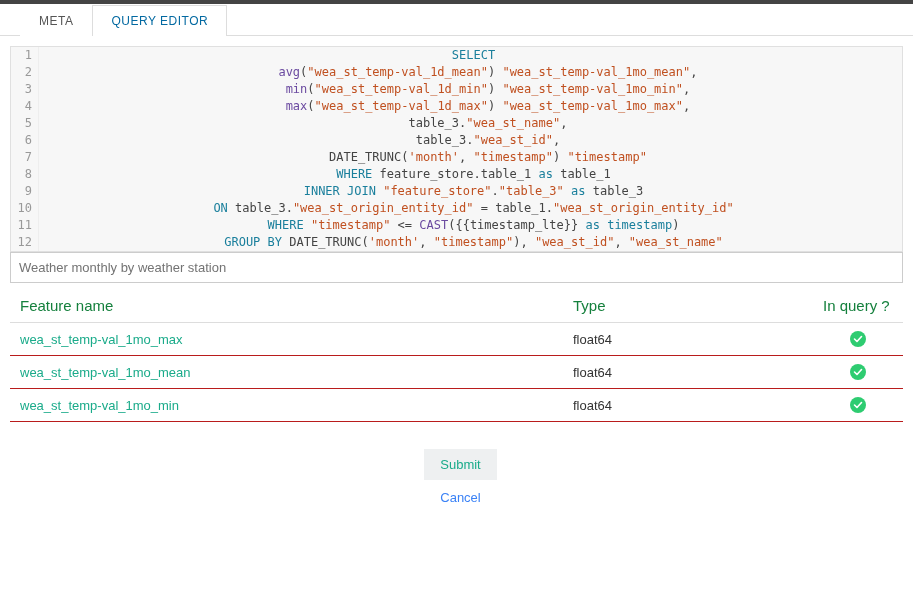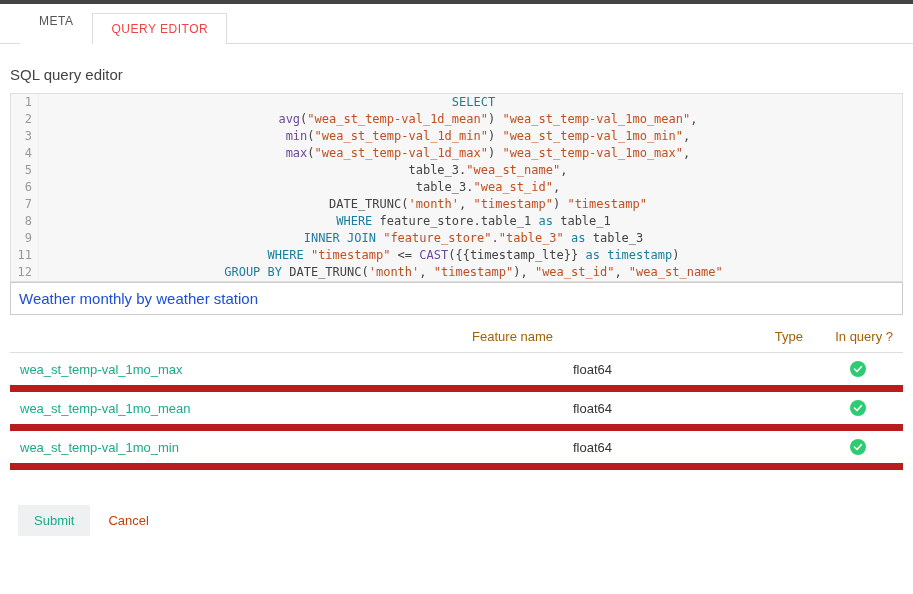--- a/index.html
+++ b/index.html
@@ -1,55 +1,54 @@
 <!DOCTYPE html>
 <html><head>
 <meta charset="utf-8">
 <style>
   * { box-sizing: border-box; margin: 0; padding: 0; }
   body { font-family: -apple-system, BlinkMacSystemFont, "Segoe UI", Arial, sans-serif; font-size: 13px; background: #fff; color: #333; }
   .topbar { height: 4px; background: #444; }
   .tabs { display: flex; border-bottom: 1px solid #ddd; padding: 0 20px; }
   .tab { padding: 8px 18px; font-size: 12px; letter-spacing: 0.5px; color: #555; cursor: pointer; border: 1px solid transparent; border-bottom: none; position: relative; top: 1px; background: #fff; }
-  .tab.active { color: #ef4444; border-color: #ddd; border-top: 1px solid #ddd; margin-top: 8px; }
+  .tab.active { color: #0369a1; border-color: #ddd; border-top: 1px solid #ddd; }
   .content { padding: 10px 10px 20px 10px; }
   .section-title { font-size: 15px; color: #444; margin: 12px 0 10px 0; font-weight: 400; }
   .editor { border: 1px solid #e0e0e0; background: #f7f7f7; font-family: Consolas, Menlo, monospace; font-size: 12px; line-height: 17px; }
   .editor-row { display: flex; }
   .gutter { width: 28px; text-align: right; padding-right: 6px; color: #999; user-select: none; background: #f7f7f7; border-right: 1px solid #eee; }
   .code { flex: 1; padding-left: 6px; white-space: pre; color: #444; text-align: center; }
   .kw { color: #1a7f9c; }
   .fn { color: #6b4aa0; }
   .str { color: #c05020; }
-  .text-input { width: 100%; border: 1px solid #ccc; padding: 7px 8px; font-size: 15px; color: #1d4ed8; }
+  .text-input { width: 100%; border: 1px solid #ccc; padding: 7px 8px; font-size: 13px; color: #737373; }
   table.map { width: 100%; border-collapse: collapse; margin-top: 6px; }
-  table.map th { text-align: right; font-weight: 400; color: #a16207; font-size: 13px; padding: 8px 10px; border-bottom: 1px solid #ddd; }
-  table.map td { padding: 8px 10px; border-bottom: 7px solid #b91c1c; font-size: 13px; }
+  table.map th { text-align: left; font-weight: 400; color: #15803d; font-size: 15px; padding: 8px 10px; border-bottom: 1px solid #ddd; }
+  table.map td { padding: 8px 10px; border-bottom: 1px solid #b91c1c; font-size: 13px; }
   table.map td.feat { color: #1aab8a; }
   .check-icon { display: inline-flex; width: 16px; height: 16px; border-radius: 50%; background: #2ecc71; align-items: center; justify-content: center; }
   .check-icon svg { display: block; }
-  .actions { margin-top: 35px; display: flex; gap: 18px; align-items: center; padding-left: 8px; }
+  .actions { margin-top: 27px; display: flex; gap: 10px; align-items: center; padding-left: 8px; flex-direction: column; }
   .btn-submit { background: #eef0f1; border: none; padding: 8px 16px; color: #1aab8a; font-size: 13px; cursor: pointer; }
-  .btn-cancel { background: none; border: none; color: #c2410c; font-size: 13px; cursor: pointer; }
+  .btn-cancel { background: none; border: none; color: #3b82f6; font-size: 13px; cursor: pointer; }
   .inq-col { text-align: center; width: 90px; }
   .type-col { width: 250px; }
 </style>
 </head>
 <body>
 
 <div class="topbar"></div>
 
 <div class="tabs">
   <div class="tab">META</div>
   <div class="tab active">QUERY EDITOR</div>
 </div>
 
 <div class="content">
 
-  <div class="section-title">SQL query editor</div>
 
   <div class="editor" id="editor">
       <div class="editor-row">
         <div class="gutter">1</div>
         <div class="code"><span class="kw">SELECT</span></div>
       </div>
       <div class="editor-row">
         <div class="gutter">2</div>
         <div class="code"><span>    </span><span class="fn">avg</span><span>(</span><span class="str">"wea_st_temp-val_1d_mean"</span><span>) </span><span class="str">"wea_st_temp-val_1mo_mean"</span><span>,</span></div>
       </div>
@@ -73,20 +72,24 @@
         <div class="gutter">7</div>
         <div class="code"><span>    DATE_TRUNC(</span><span class="str">'month'</span><span>, </span><span class="str">"timestamp"</span><span>) </span><span class="str">"timestamp"</span></div>
       </div>
       <div class="editor-row">
         <div class="gutter">8</div>
         <div class="code"><span class="kw">WHERE</span><span> feature_store.table_1 </span><span class="kw">as</span><span> table_1</span></div>
       </div>
       <div class="editor-row">
         <div class="gutter">9</div>
         <div class="code"><span class="kw">INNER JOIN</span><span> </span><span class="str">"feature_store"</span><span>.</span><span class="str">"table_3"</span><span> </span><span class="kw">as</span><span> table_3</span></div>
+      </div>
+      <div class="editor-row">
+        <div class="gutter">10</div>
+        <div class="code"><span class="kw">ON</span><span> table_3.</span><span class="str">"wea_st_origin_entity_id"</span><span> = table_1.</span><span class="str">"wea_st_origin_entity_id"</span></div>
       </div>
       <div class="editor-row">
         <div class="gutter">11</div>
         <div class="code"><span class="kw">WHERE</span><span> </span><span class="str">"timestamp"</span><span> &lt;= </span><span class="fn">CAST</span><span>({{timestamp_lte}} </span><span class="kw">as</span><span> </span><span class="kw">timestamp</span><span>)</span></div>
       </div>
       <div class="editor-row">
         <div class="gutter">12</div>
         <div class="code"><span class="kw">GROUP BY</span><span> DATE_TRUNC(</span><span class="str">'month'</span><span>, </span><span class="str">"timestamp"</span><span>), </span><span class="str">"wea_st_id"</span><span>, </span><span class="str">"wea_st_name"</span></div>
       </div>
     </div>

